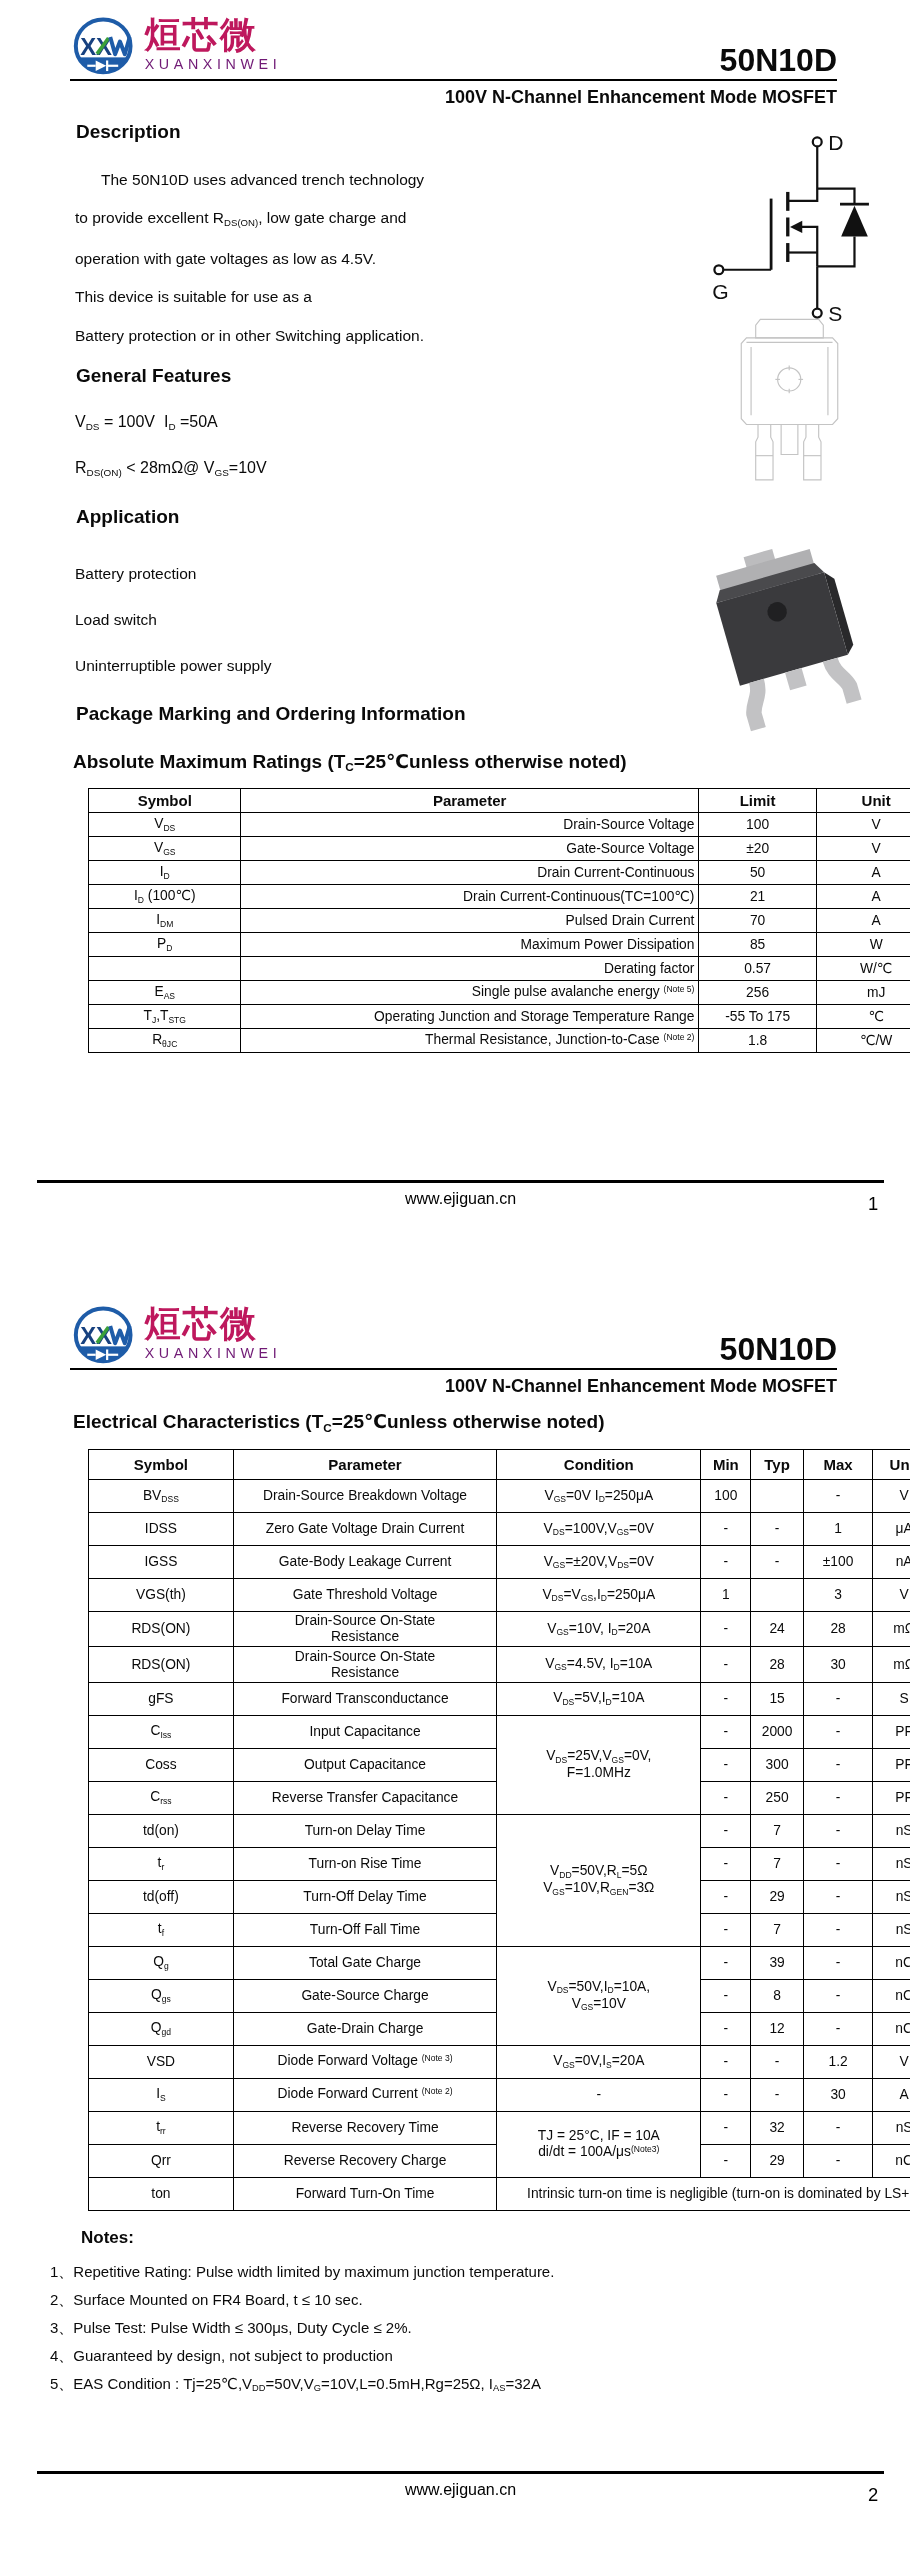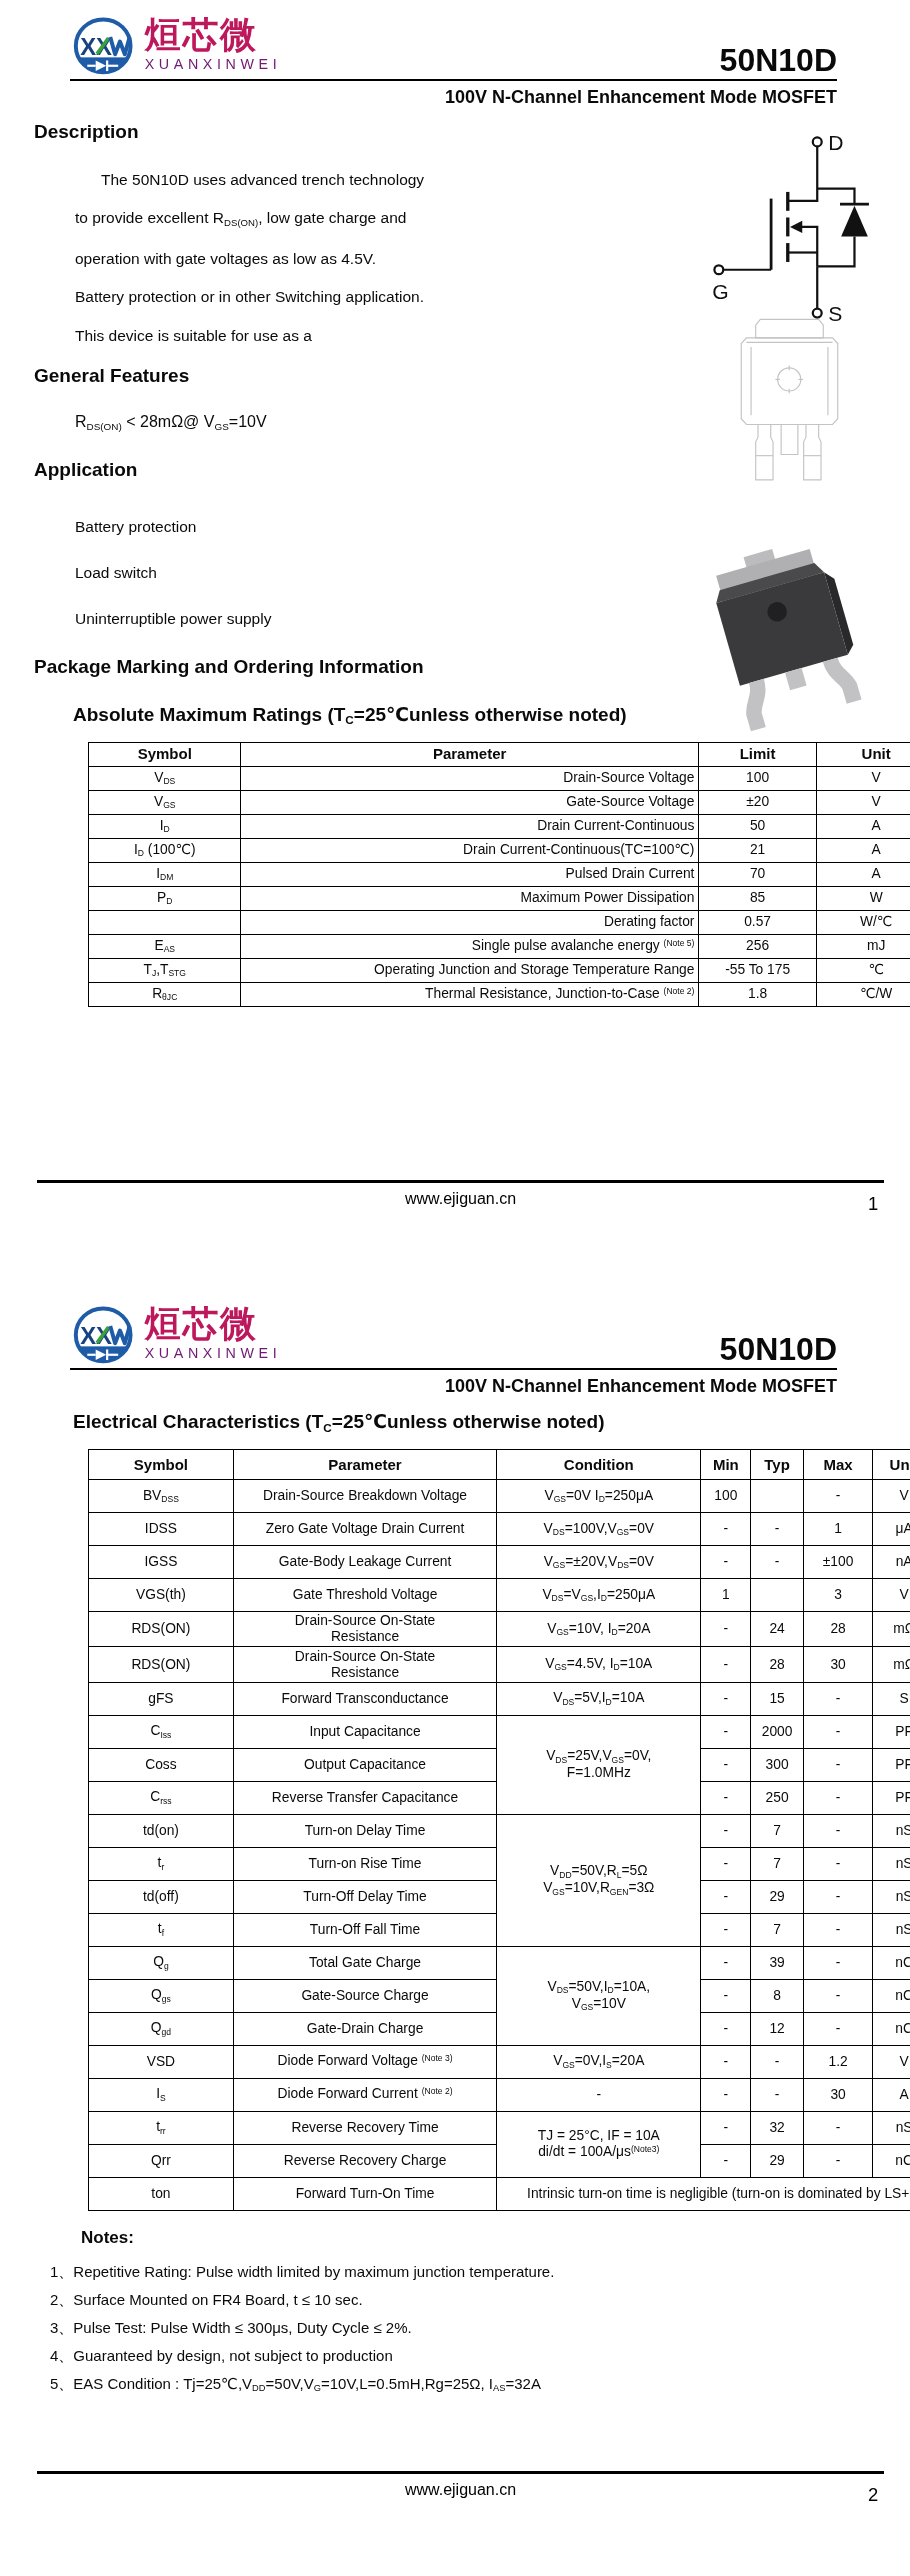--- a/index.html
+++ b/index.html
@@ -17,21 +17,21 @@
   .page2 .header{padding-top:63px;height:137px;}
   .logo-block{display:flex;align-items:flex-start;gap:5.7px;}
   .logo-svg{width:69px;height:64px;flex:0 0 auto;}
   .brand-text{display:flex;flex-direction:column;}
   .brand-cn{font-size:36px;font-weight:bold;line-height:40px;letter-spacing:1.7px;color:#be185d;}
   .brand-en{font-size:14.3px;letter-spacing:4.6px;color:#701a75;line-height:18.4px;}
   .part-number{font-size:32px;font-weight:bold;line-height:1;padding-bottom:3.4px;}
   .subtitle{text-align:right;margin:5.7px 73px 0 0;font-size:18px;font-weight:bold;}
 
   
-  .section-h{font-size:19px;font-weight:bold;margin-left:34px;}
+  .section-h{font-size:19px;font-weight:bold;margin-left:76px;}
   #desc-h{margin-top:13.8px;}
   .desc-list{margin:27.5px 0 0 75px;max-width:579px;}
   .desc-list .li{font-size:15.5px;line-height:18.4px;margin-bottom:20px;}
   .desc-list .li:first-child{text-indent:26px;margin-top:8px;}
   #gf-h{margin-top:8px;}
   .gf-list{margin:26px 0 0 75px;}
   .gf-list .li{font-size:16px;line-height:18.4px;margin-bottom:26px;}
   #app-h{margin-top:23px;}
   .app-list{margin:37px 0 0 75px;}
   .app-list .li{font-size:15.5px;line-height:18.4px;margin-bottom:27.5px;}
@@ -107,26 +107,27 @@
     </header>
 
     <div class="subtitle">100V N-Channel Enhancement Mode MOSFET</div>
 
     <h2 class="section-h" id="desc-h">Description</h2>
 
     <div class="desc-list">
         <div class="li">The 50N10D uses advanced trench technology</div>
         <div class="li">to provide excellent R<sub>DS(ON)</sub>, low gate charge and</div>
         <div class="li">operation with gate voltages as low as 4.5V.</div>
+        <div class="li">This device is suitable for use as a</div>
         <div class="li">Battery protection or in other Switching application.</div>
-        <div class="li">This device is suitable for use as a</div>
       </div>
 
     <h2 class="section-h" id="gf-h">General Features</h2>
     <div class="gf-list">
+        <div class="li">V<sub>DS</sub> = 100V&nbsp; I<sub>D</sub> =50A</div>
         <div class="li">R<sub>DS(ON)</sub> &lt; 28mΩ@ V<sub>GS</sub>=10V</div>
       </div>
 
     <h2 class="section-h" id="app-h">Application</h2>
     <div class="app-list">
         <div class="li">Battery protection</div>
         <div class="li">Load switch</div>
         <div class="li">Uninterruptible power supply</div>
       </div>
 

